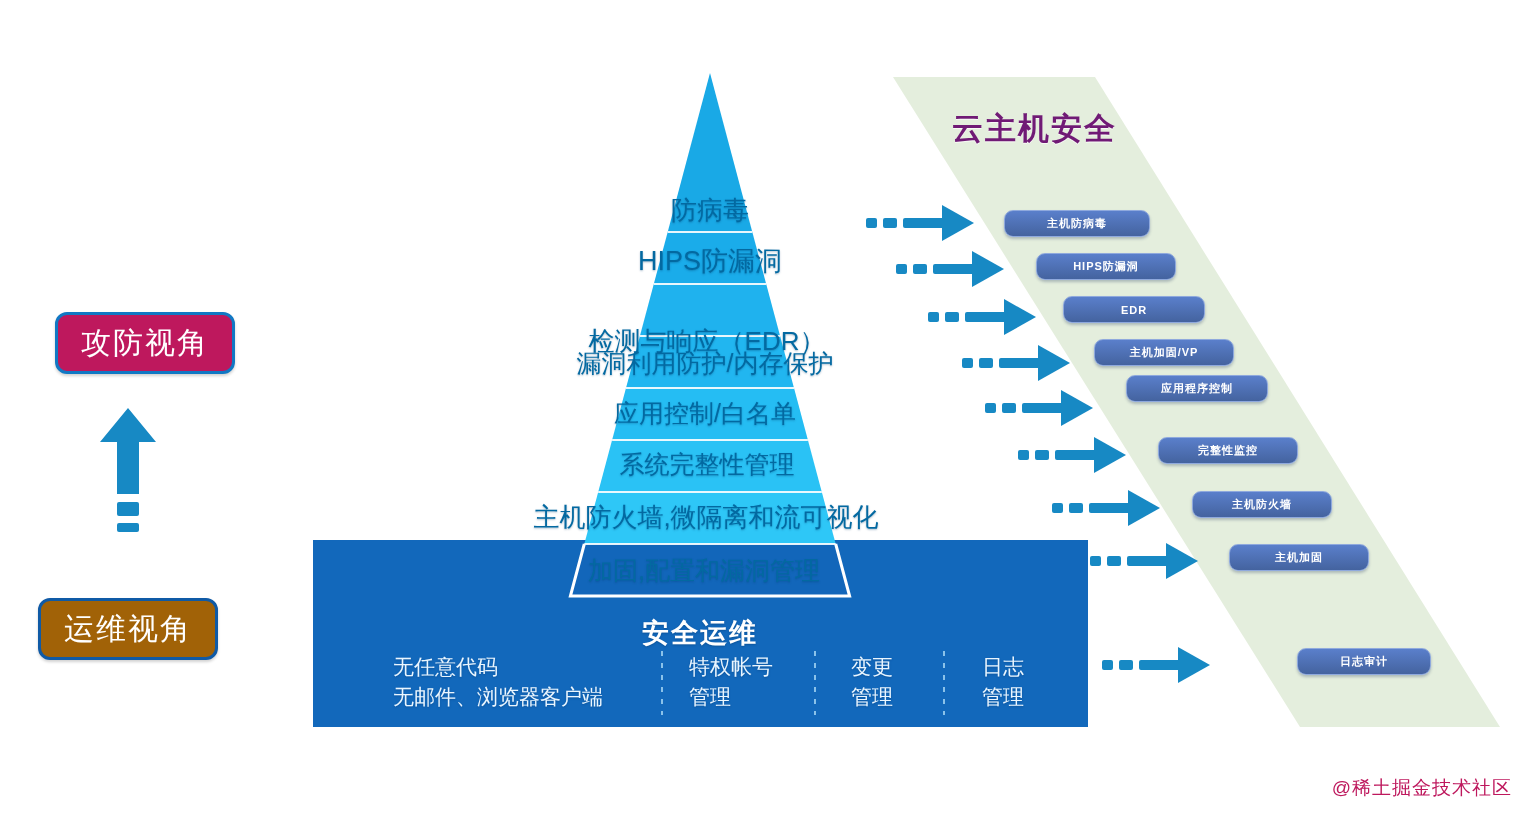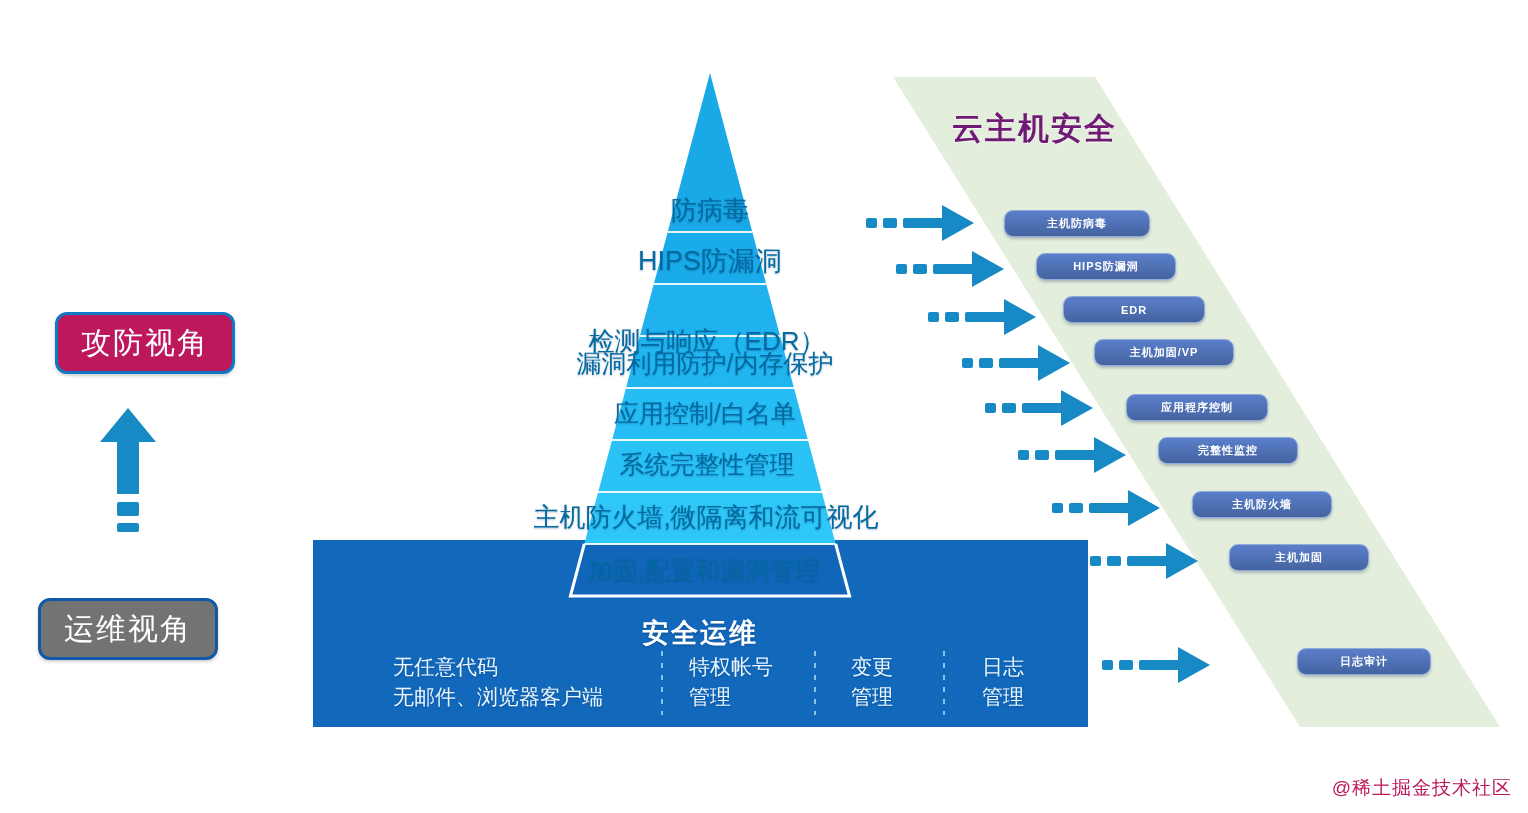--- a/index.html
+++ b/index.html
@@ -23,21 +23,21 @@
   }
   #chip-attack {
     left: 38px; top: 312px; width: 180px; height: 62px;
     background: #be185d;
     border: 3px solid #1178c4;
     box-shadow: 0 2px 3px rgba(0,0,0,.18);
     margin-left: 17px;
   }
   #chip-ops {
     left: 38px; top: 598px; width: 180px; height: 62px;
-    background: #737373;
+    background: #a16207;
     border: 3px solid #0f5aa6;
     box-shadow: 0 2px 3px rgba(0,0,0,.18);
     font-family: Liberation Serif, serif;
   }
 
   
   #up-arrow { position: absolute; left: 92px; top: 408px; width: 72px; height: 136px; }
 
   
   #green-band { position: absolute; left: 880px; top: 60px; width: 640px; height: 680px; }
@@ -210,21 +210,21 @@
       <use href="#arrow-glyph" x="0" y="0" transform="translate(1052,508)"></use>
       <use href="#arrow-glyph" x="0" y="0" transform="translate(1090,561)"></use>
       <use href="#arrow-glyph" x="0" y="0" transform="translate(1102,665)"></use>
     </g>
   </svg>
 
   <div class="cap-box" style="left:1004px; top:210px; width:146px;">主机防病毒</div>
   <div class="cap-box" style="left:1036px; top:253px; width:140px;">HIPS防漏洞</div>
   <div class="cap-box" style="left:1063px; top:296px; width:142px;">EDR</div>
   <div class="cap-box" style="left:1094px; top:339px; width:140px;">主机加固/VP</div>
-  <div class="cap-box" style="left:1126px; top:394px; width:142px;">应用程序控制</div>
+  <div class="cap-box" style="left:1126px; top:375px; width:142px;">应用程序控制</div>
   <div class="cap-box" style="left:1158px; top:437px; width:140px;">完整性监控</div>
   <div class="cap-box" style="left:1192px; top:491px; width:140px;">主机防火墙</div>
   <div class="cap-box" style="left:1229px; top:544px; width:140px;">主机加固</div>
   <div class="cap-box" style="left:1297px; top:648px; width:134px;">日志审计</div>
 
   <div id="watermark">@稀土掘金技术社区</div>
 
 </div>
 
 </body></html>

